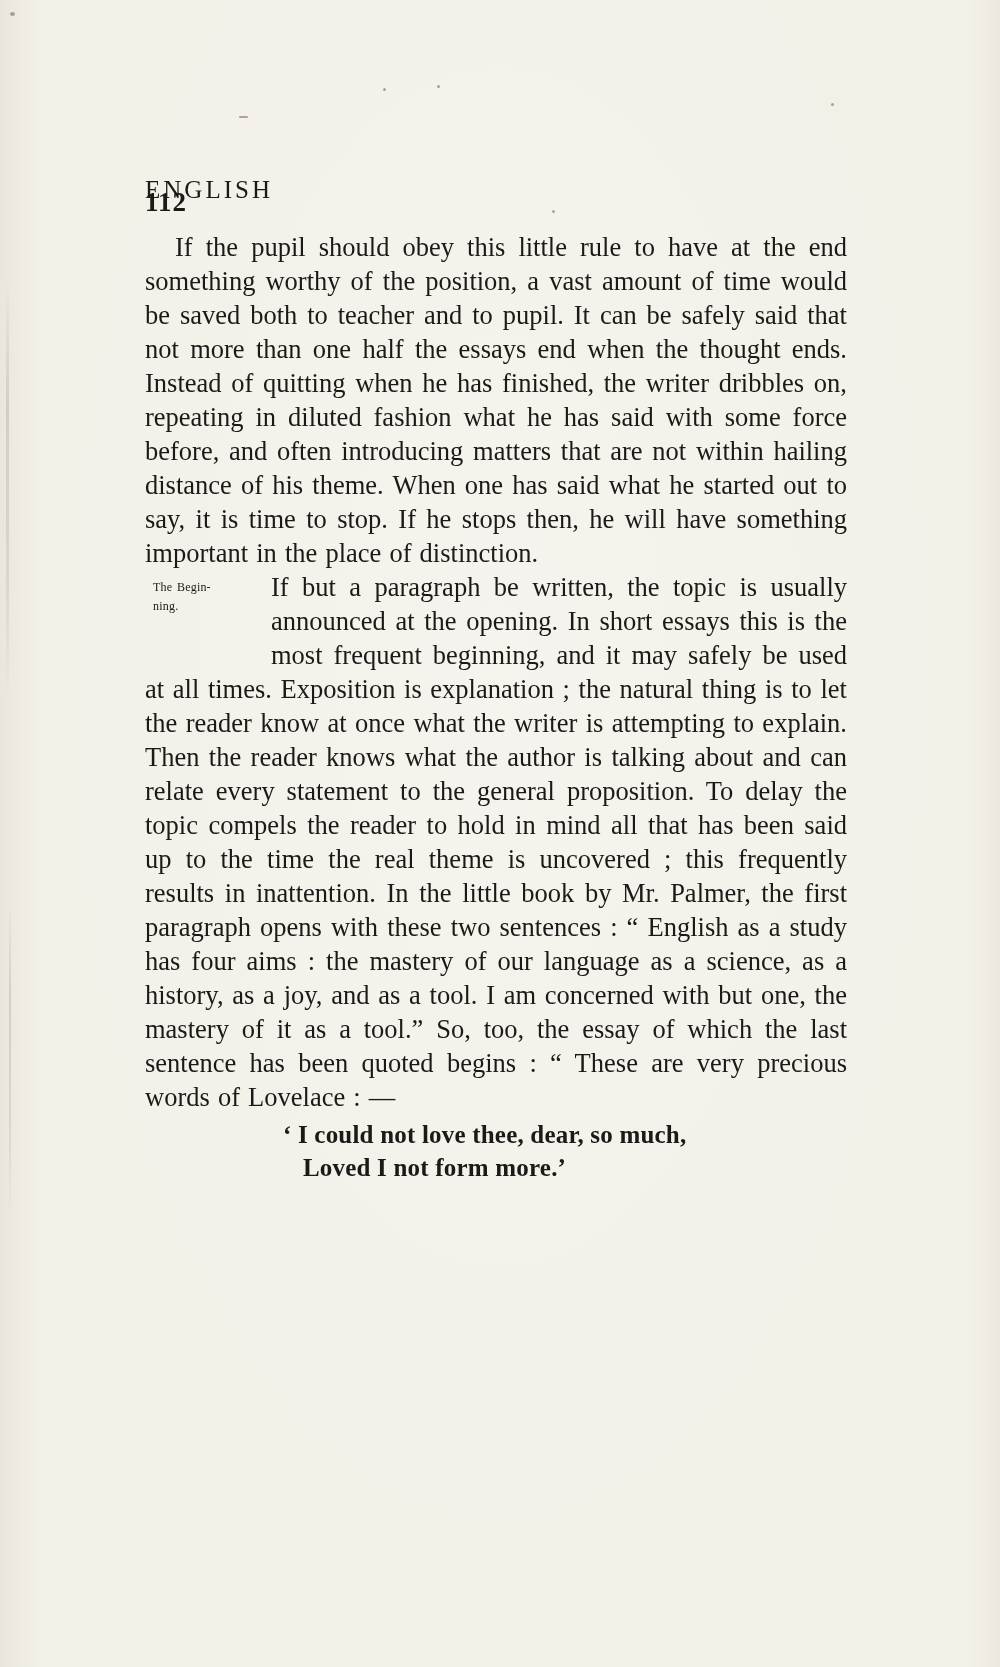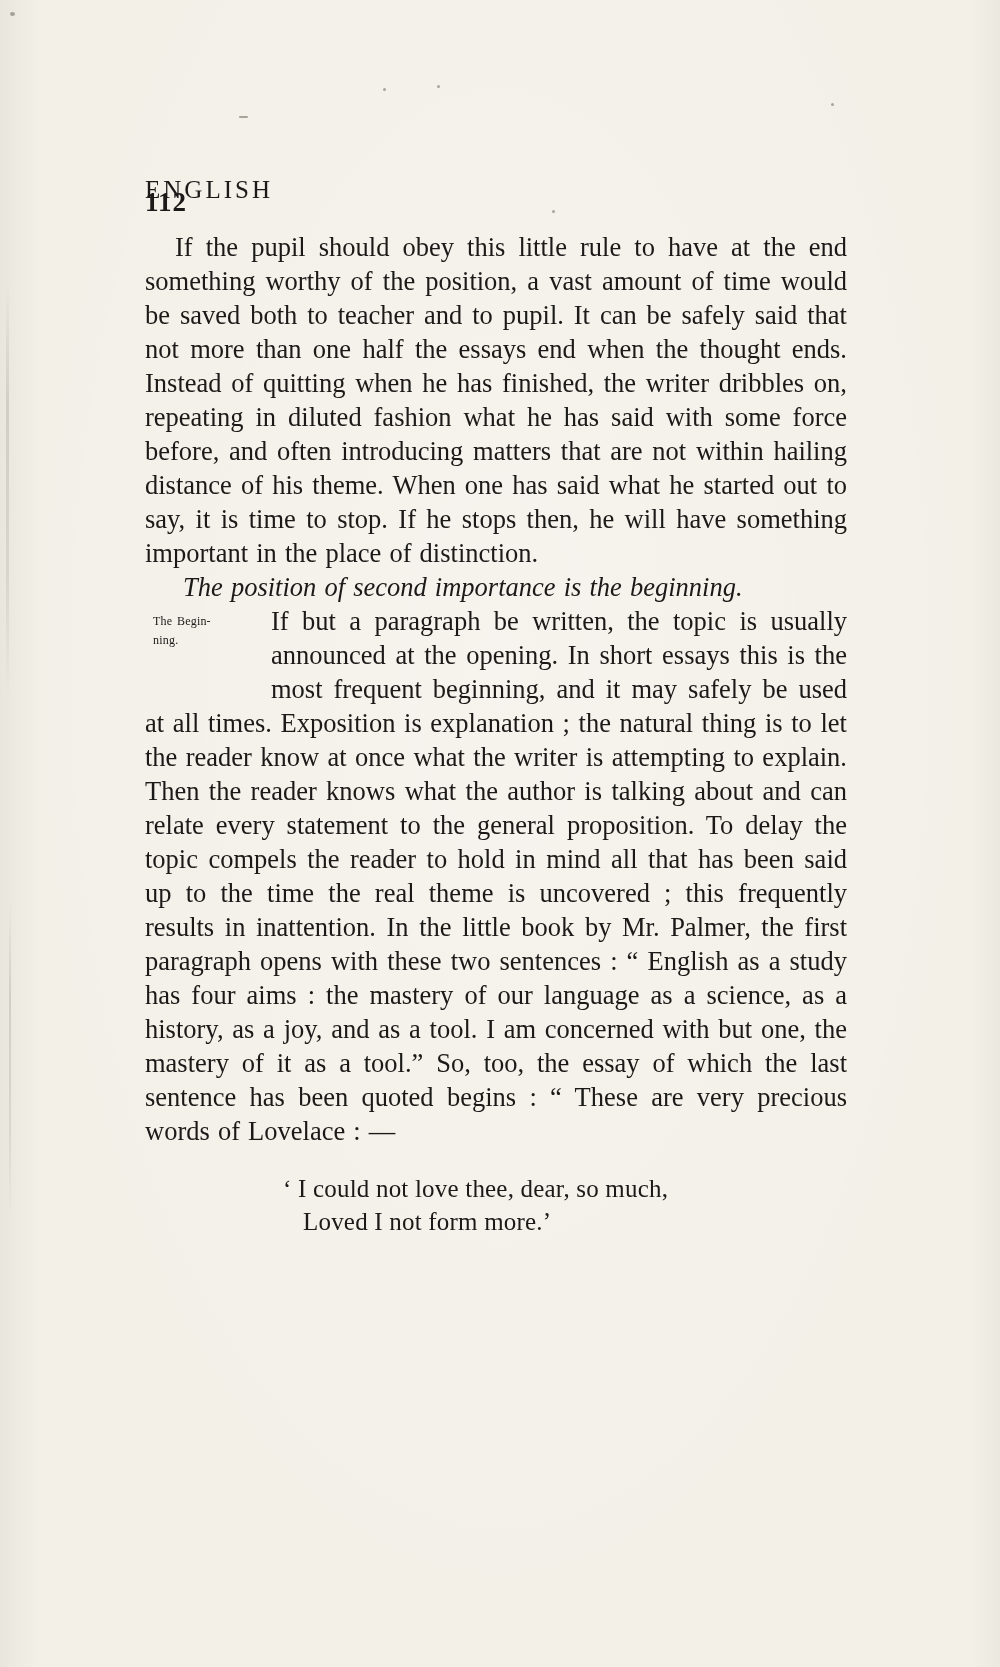--- a/index.html
+++ b/index.html
@@ -60,25 +60,25 @@
     min-height: 64px;
     font-size: 12px;
     line-height: 19px;
     font-weight: normal;
     white-space: pre-line;
     padding-top: 8px;
     letter-spacing: 0.2px;
     margin-left: 8px;
   }
   .verse {
-    margin-top: 24px;
+    margin-top: 4px;
     margin-left: 138px;
     font-size: 25px;
     line-height: 33px;
-    font-weight: normal;
+    font-weight: bold;
     letter-spacing: 0.2px;
   }
   .verse-line-2 { padding-left: 20px; }
   
   .speck {
     position: absolute;
     background: #6b6458;
     border-radius: 50%;
     opacity: 0.55;
   }
@@ -105,21 +105,20 @@
 <div class="content">
 
   <div class="running-head">
     <span class="page-num">112</span>
     <span class="head-title">ENGLISH</span>
   </div>
 
 
   <p class="body-par indent">If the pupil should obey this little rule to have at the end something worthy of the position, a vast amount of time would be saved both to teacher and to pupil. It can be safely said that not more than one half the essays end when the thought ends. Instead of quitting when he has finished, the writer dribbles on, repeating in diluted fashion what he has said with some force before, and often introducing matters that are not within hailing distance of his theme. When one has said what he started out to say, it is time to stop. If he stops then, he will have something important in the place of distinction.</p>
 
-  <p class="body-par italic">The position of second importance is the beginning.</p>
 
   <p class="body-par">
     <span class="sidenote">The Begin-
 ning.</span>
     <span>If but a paragraph be written, the topic is usually announced at the opening. In short essays this is the most frequent beginning, and it may safely be used at all times. Exposition is explanation ; the natural thing is to let the reader know at once what the writer is attempting to explain. Then the reader knows what the author is talking about and can relate every statement to the general proposition. To delay the topic compels the reader to hold in mind all that has been said up to the time the real theme is uncovered ; this frequently results in inattention. In the little book by Mr. Palmer, the first paragraph opens with these two sentences : “ English as a study has four aims : the mastery of our language as a science, as a history, as a joy, and as a tool. I am concerned with but one, the mastery of it as a tool.” So, too, the essay of which the last sentence has been quoted begins : “ These are very precious words of Lovelace : —</span>
   </p>
 
   <div class="verse">
     <div class="verse-line-1">‘ I could not love thee, dear, so much,</div>
     <div class="verse-line-2">Loved I not form more.’</div>

